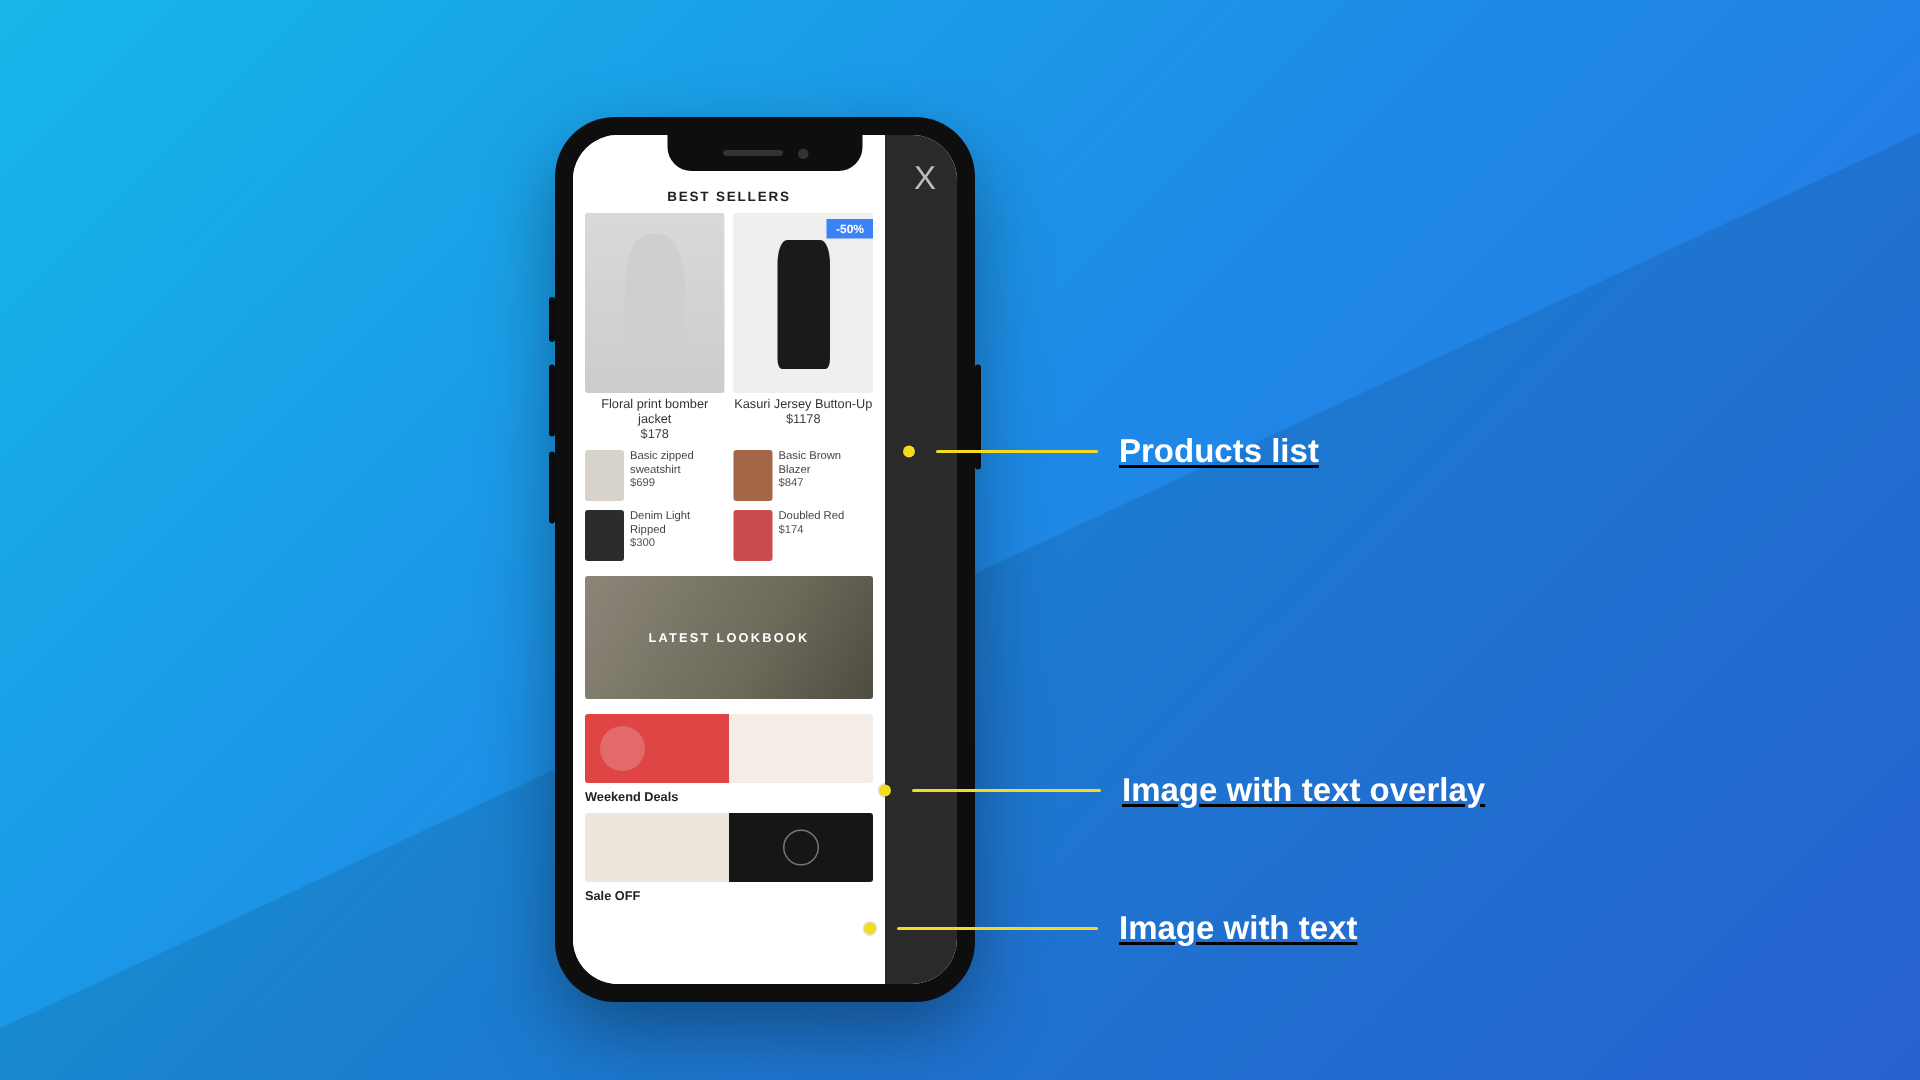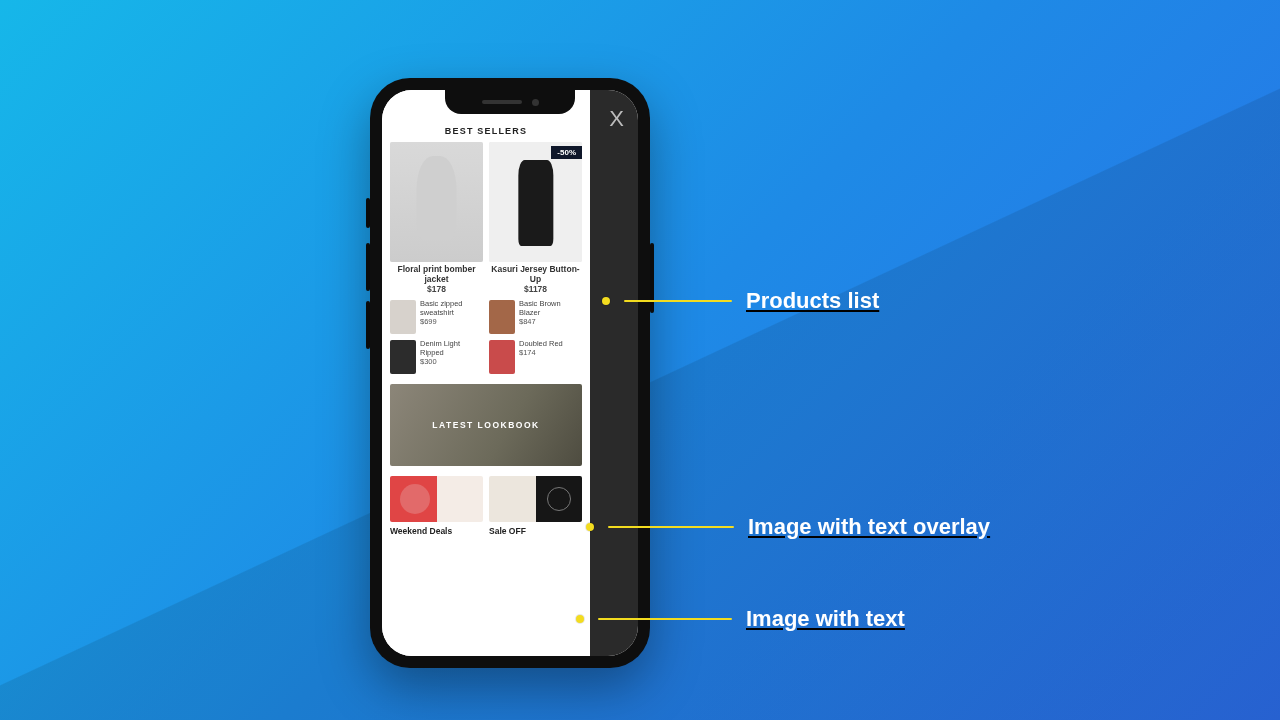--- a/index.html
+++ b/index.html
@@ -62,43 +62,43 @@
 
   .row2 { display: flex; gap: 6px; }
   .card-lg { flex: 1; position: relative; }
   .ph { background: #e9e9e9; border-radius: 2px; width: 100%; }
   .ph.tall { height: 120px; position: relative; overflow: hidden; }
   .hoodie { position:absolute; inset:0; background: linear-gradient(#d9d9d9,#ccc);}
   .hoodie::after{content:"";position:absolute;left:50%;top:12%;width:44%;height:70%;transform:translateX(-50%);background:#cfcfcf;border-radius:40% 40% 20% 20%;}
   .tank { position:absolute; inset:0; background:#efefef;}
   .tank::after{content:"";position:absolute;left:50%;top:15%;width:38%;height:72%;transform:translateX(-50%);background:#1a1a1a;border-radius:18% 18% 8% 8%;}
   .badge {
-    position: absolute; top: 4px; right: 0; background: #0f172a; color:#fff; font-size:8px; font-weight:700;
+    position: absolute; top: 4px; right: 0; background: #3b82f6; color:#fff; font-size:8px; font-weight:700;
     padding: 2px 6px;
   }
-  .cap { text-align:center; font-size:8.5px; color:#333; margin-top:3px; line-height:1.15;font-weight:bold; }
+  .cap { text-align:center; font-size:8.5px; color:#333; margin-top:3px; line-height:1.15; }
   .cap .price { display:block; color:#444; }
 
   .row4 { display:flex; gap:6px; margin-top:6px; }
   .mini { flex:1; display:flex; gap:4px; align-items:flex-start;}
   .mini .thumb { width:26px; height:34px; background:#d7d2cc; flex:0 0 auto; border-radius:2px;}
   .mini .thumb.b{background:#a36748;}
   .mini .thumb.c{background:#2c2c2c;}
   .mini .thumb.d{background:#c94b4b;}
   .mini .txt { font-size:7.5px; color:#444; line-height:1.15;}
   .mini .txt .pr{color:#555;}
 
   .lookbook {
     margin-top: 10px; height: 82px; position: relative; border-radius:2px; overflow:hidden;
     background: linear-gradient(120deg,#8c8679 0%, #6c6a5a 60%, #4e4c40 100%);
     display:flex; align-items:center; justify-content:center;
   }
   .lookbook .ov { color:#fff; font-size:8.5px; font-weight:800; letter-spacing:1.5px;}
 
-  .row-bottom { display:flex; gap:6px; margin-top:10px;}
+  .row-bottom { display:flex; gap:6px; margin-top:10px;flex-direction:column;}
   .bcard { flex:1; }
   .bimg { height:46px; display:flex; border-radius:2px; overflow:hidden;}
   .bimg .half{flex:1;}
   .bimg .red{background:#e04545; position:relative;}
   .bimg .red::after{content:"";position:absolute;left:10px;top:8px;width:30px;height:30px;border-radius:50%;background:#e26a6a;}
   .bimg .wf{background:#f4ece6;}
   .bimg .mdl{background:#ece6dd;}
   .bimg .blk{background:#161616; display:flex;align-items:center;justify-content:center;}
   .bimg .blk::after{content:"";width:22px;height:22px;border:1px solid #777;border-radius:50%;}
   .bcap{font-size:8.5px; font-weight:700; color:#222; margin-top:4px;}

